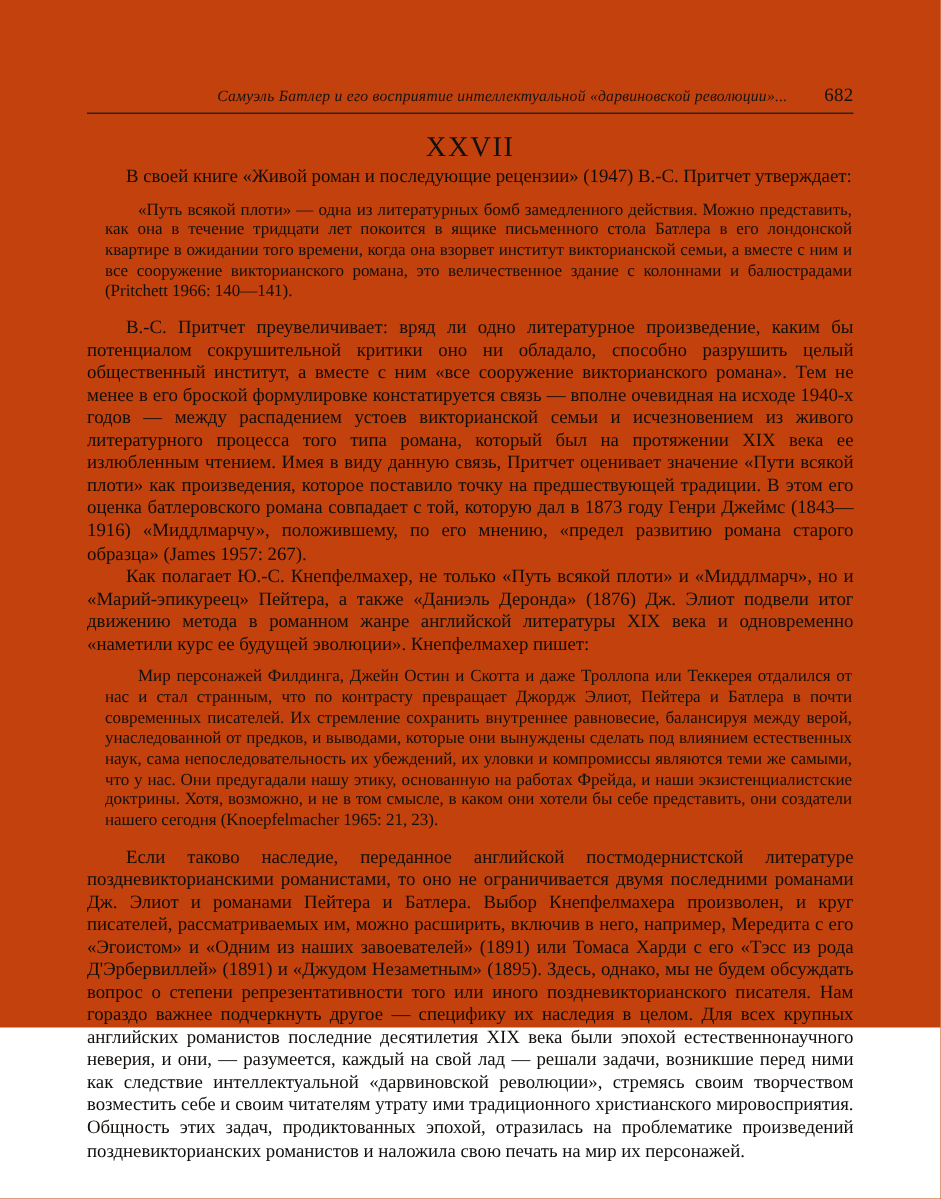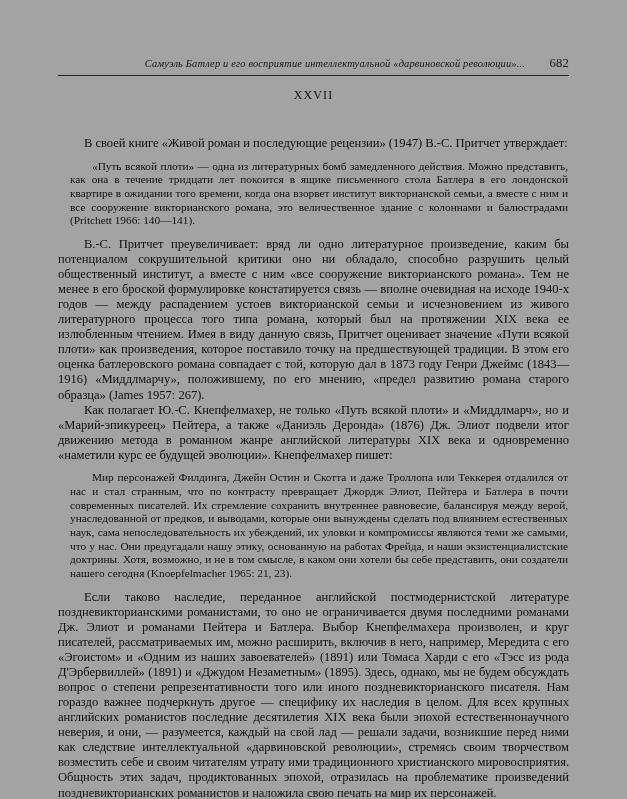--- a/index.html
+++ b/index.html
@@ -11,24 +11,24 @@
     height: 799px;
     background: #ffffff;
     font-family: "Liberation Serif", "DejaVu Serif", serif;
     color: #100d0b;
     overflow: hidden;
   }
 
   .page {
     position: relative;
     width: 627px;
-    height: 799px;
+    height: 685px;
     box-sizing: border-box;
     padding: 14px;
-    background: #a3a3a3;
+    background: #c2410c;
   }
 
   
   .running-head {
     position: absolute;
     left: 58px;
     right: 58px;
     top: 56px;
     display: flex;
     align-items: baseline;
@@ -53,30 +53,30 @@
     letter-spacing: 0.2px;
   }
 
   
   .chapter-number {
     position: absolute;
     top: 88px;
     left: 0;
     width: 627px;
     text-align: center;
-    font-size: 12px;
+    font-size: 19px;
     letter-spacing: 1.1px;
     color: #141010;
   }
 
   
   .content {
     position: absolute;
     left: 58px;
-    top: 136px;
+    top: 110px;
     width: 511px;
   }
 
   p {
     margin: 0;
     text-align: justify;
     text-justify: inter-word;
     hyphens: manual;
   }
 

